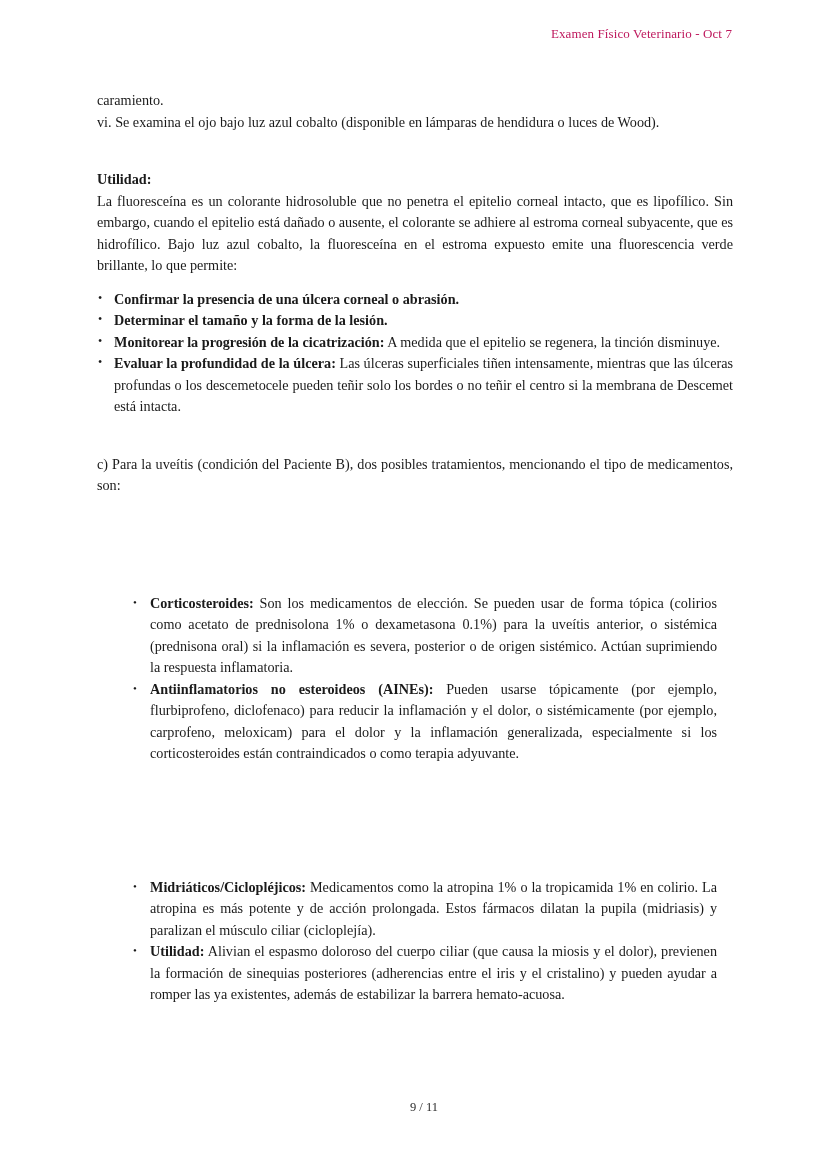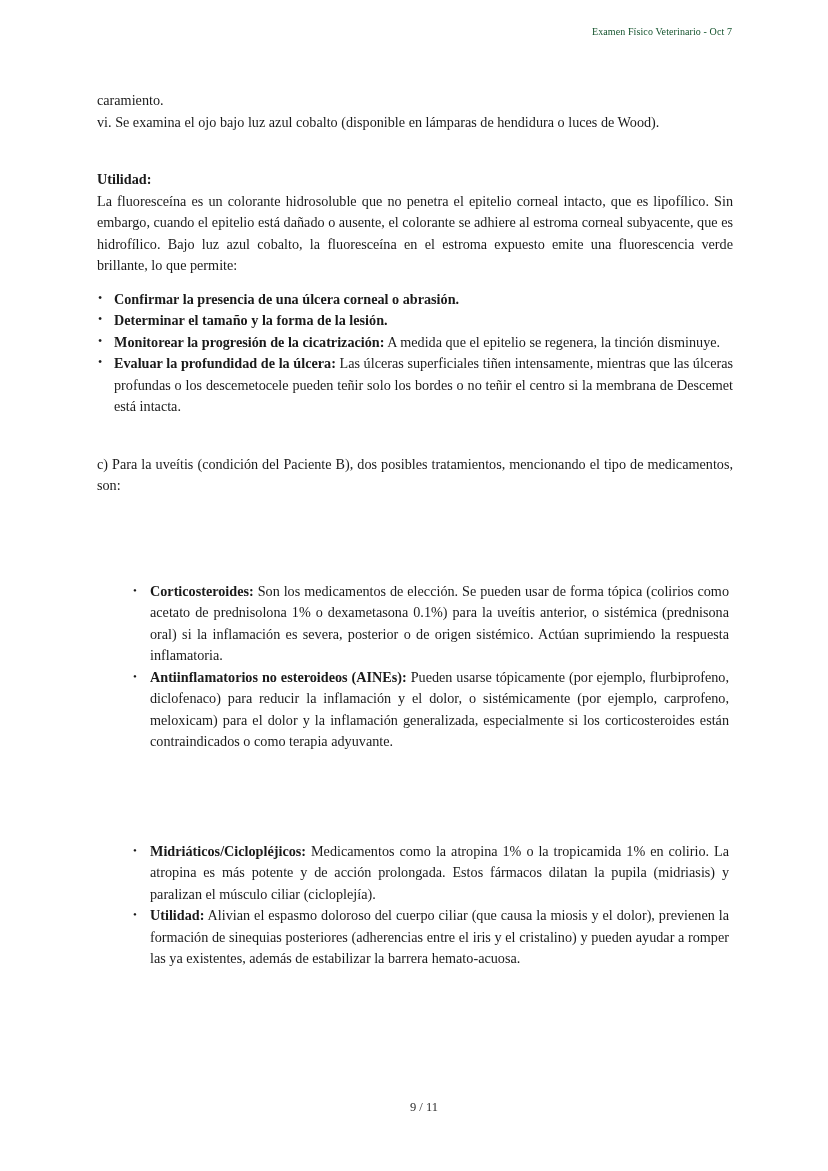--- a/index.html
+++ b/index.html
@@ -22,22 +22,22 @@
     width: 828px;
     height: 1171px;
     overflow: hidden;
   }
 
   
   .doc-header {
     position: absolute;
     top: 26px;
     right: 96px;
-    font-size: 10px;
-    color: #14532d;
+    font-size: 13px;
+    color: #be185d;
     letter-spacing: 0.1px;
     white-space: nowrap;
   }
 
   
   .content {
     position: absolute;
     left: 97px;
     top: 90px;
     width: 636px;
@@ -98,21 +98,21 @@
     margin-left: 15px;
     text-align: left;
   }
   .roman-block .rn {
     font-weight: normal;
   }
 
   
   ul.list-l2 {
     list-style: none;
-    margin: 4px;
+    margin: 16px;
     padding: 0;
     margin-left: 34px;
     font-family: Liberation Serif, serif;
   }
   ul.list-l2 > li {
     position: relative;
     padding-left: 19px;
     text-align: justify;
     text-justify: inter-word;
   }

